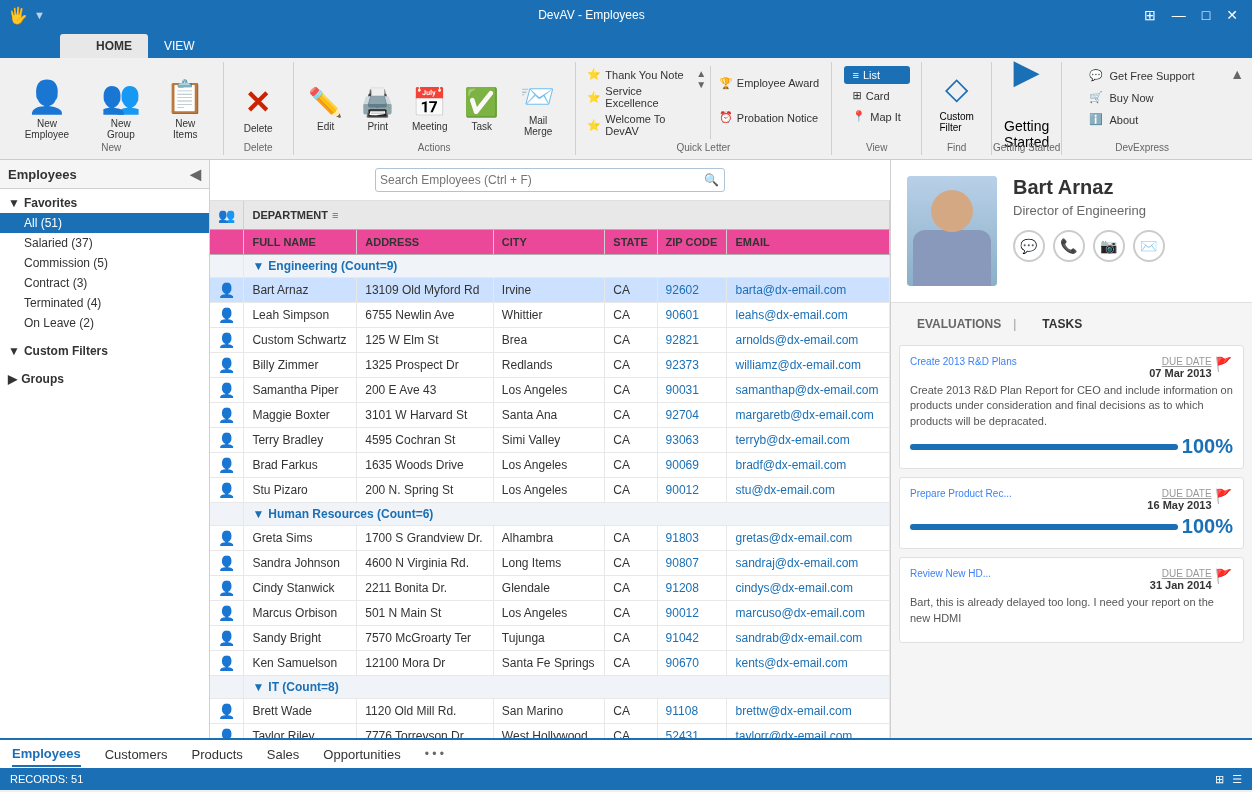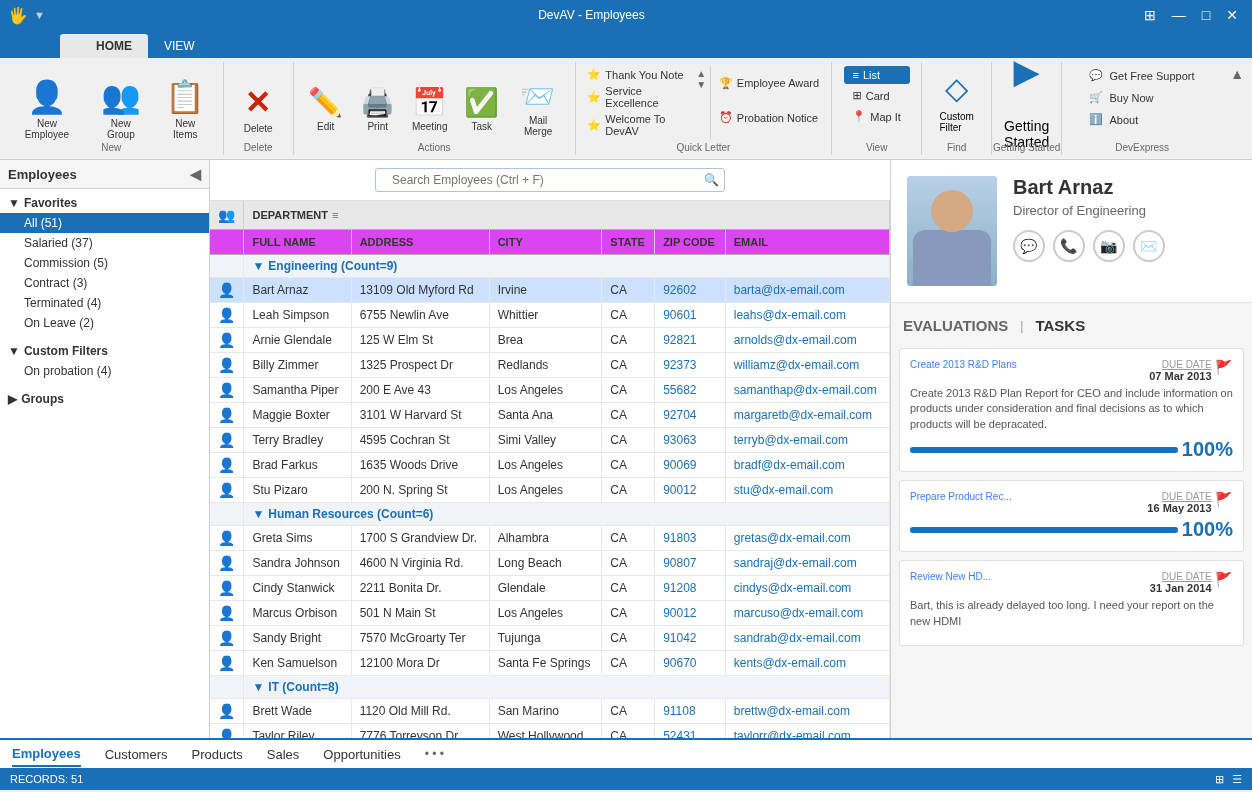--- a/index.html
+++ b/index.html
@@ -313,25 +313,26 @@
     
     .tasks-section { flex: 1; overflow-y: auto; padding: 8px; }
     .tasks-header {
       display: flex;
       gap: 8px;
       align-items: center;
       margin-bottom: 8px;
       padding: 4px 0;
     }
     .tasks-tab {
-      font-size: 15px;
+      font-size: 12px;
       font-weight: 600;
       color: #666;
       cursor: pointer;
       padding: 2px 4px;
+      margin-left: 14px;
     }
     .tasks-tab.active { color: #333; }
     .tasks-separator { color: #999; }
     .task-card {
       background: white;
       border: 1px solid #e0e0e0;
       border-radius: 3px;
       padding: 10px;
       margin-bottom: 8px;
     }
@@ -606,57 +607,54 @@
       <div class="sidebar-item">
         <span>On Leave (2)</span>
       </div>
     </div>
 
     <div class="sidebar-section">
       <div class="sidebar-group-header">
         <span>▼</span>
         <span>Custom Filters</span>
       </div>
-      <div class="sidebar-item">
-        <span>On probation (4)</span>
-      </div>
     </div>
 
     <div class="sidebar-section">
       <div class="sidebar-group-header">
         <span>▶</span>
         <span>Groups</span>
       </div>
     </div>
   </div>
 
   <div class="content-area">
 
     <div class="search-bar">
       <div class="search-wrapper" style="width:100%; max-width:350px; margin:0 auto;">
-        <input type="text" class="search-input" style="width: 100%; border: 1px solid rgb(176, 196, 216); border-radius: 3px; padding: 4px 24px 4px 16px; font-size: 12px; color: rgb(153, 153, 153);" placeholder="Search Employees (Ctrl + F)">
+        <input type="text" class="search-input" style="width: 100%; border: 1px solid rgb(176, 196, 216); border-radius: 3px; padding: 4px 24px 4px 4px; font-size: 12px; color: rgb(153, 153, 153);" placeholder="Search Employees (Ctrl + F)">
         <span class="search-icon-inside">🔍</span>
       </div>
     </div>
 
     <div class="table-wrapper">
       <table>
         <thead>
           <tr class="table-header-row">
             <th style="width:30px;">
               <span style="font-size:14px; color:#666;">👥</span>
             </th>
             <th colspan="6">
               <div class="dept-header">
                 <span>DEPARTMENT</span>
                 <span style="cursor:pointer; color:#666; font-size:11px;">≡</span>
               </div>
             </th>
           </tr>
-          <tr style="background:#d946ef;">
+          <tr style="background:#ec4899;">
             <th style="width:30px;"></th>
             <th>FULL NAME</th>
             <th>ADDRESS</th>
             <th>CITY</th>
             <th>STATE</th>
             <th>ZIP CODE</th>
             <th>EMAIL</th>
           </tr>
         </thead>
         <tbody id="table-body">
@@ -677,21 +675,21 @@
         <td><span style="color:#cc2200; font-size:14px;">👤</span></td>
         <td>Leah Simpson</td>
         <td>6755 Newlin Ave</td>
         <td>Whittier</td>
         <td>CA</td>
         <td><a class="zip-link" href="#">90601</a></td>
         <td><a class="email-link" href="#">leahs@dx-email.com</a></td>
       </tr>
             <tr>
         <td><span style="color:#1a6fb5; font-size:14px;">👤</span></td>
-        <td>Arnie Glendale</td>
+        <td>Custom Schwartz</td>
         <td>125 W Elm St</td>
         <td>Brea</td>
         <td>CA</td>
         <td><a class="zip-link" href="#">92821</a></td>
         <td><a class="email-link" href="#">arnolds@dx-email.com</a></td>
       </tr>
             <tr>
         <td><span style="color:#1a6fb5; font-size:14px;">👤</span></td>
         <td>Billy Zimmer</td>
         <td>1325 Prospect Dr</td>
@@ -699,21 +697,21 @@
         <td>CA</td>
         <td><a class="zip-link" href="#">92373</a></td>
         <td><a class="email-link" href="#">williamz@dx-email.com</a></td>
       </tr>
             <tr>
         <td><span style="color:#1a6fb5; font-size:14px;">👤</span></td>
         <td>Samantha Piper</td>
         <td>200 E Ave 43</td>
         <td>Los Angeles</td>
         <td>CA</td>
-        <td><a class="zip-link" href="#">55682</a></td>
+        <td><a class="zip-link" href="#">90031</a></td>
         <td><a class="email-link" href="#">samanthap@dx-email.com</a></td>
       </tr>
             <tr>
         <td><span style="color:#cc2200; font-size:14px;">👤</span></td>
         <td>Maggie Boxter</td>
         <td>3101 W Harvard St</td>
         <td>Santa Ana</td>
         <td>CA</td>
         <td><a class="zip-link" href="#">92704</a></td>
         <td><a class="email-link" href="#">margaretb@dx-email.com</a></td>
@@ -755,21 +753,21 @@
         <td>1700 S Grandview Dr.</td>
         <td>Alhambra</td>
         <td>CA</td>
         <td><a class="zip-link" href="#">91803</a></td>
         <td><a class="email-link" href="#">gretas@dx-email.com</a></td>
       </tr>
             <tr>
         <td><span style="color:#cc2200; font-size:14px;">👤</span></td>
         <td>Sandra Johnson</td>
         <td>4600 N Virginia Rd.</td>
-        <td>Long Beach</td>
+        <td>Long Items</td>
         <td>CA</td>
         <td><a class="zip-link" href="#">90807</a></td>
         <td><a class="email-link" href="#">sandraj@dx-email.com</a></td>
       </tr>
             <tr>
         <td><span style="color:#1a6fb5; font-size:14px;">👤</span></td>
         <td>Cindy Stanwick</td>
         <td>2211 Bonita Dr.</td>
         <td>Glendale</td>
         <td>CA</td>

